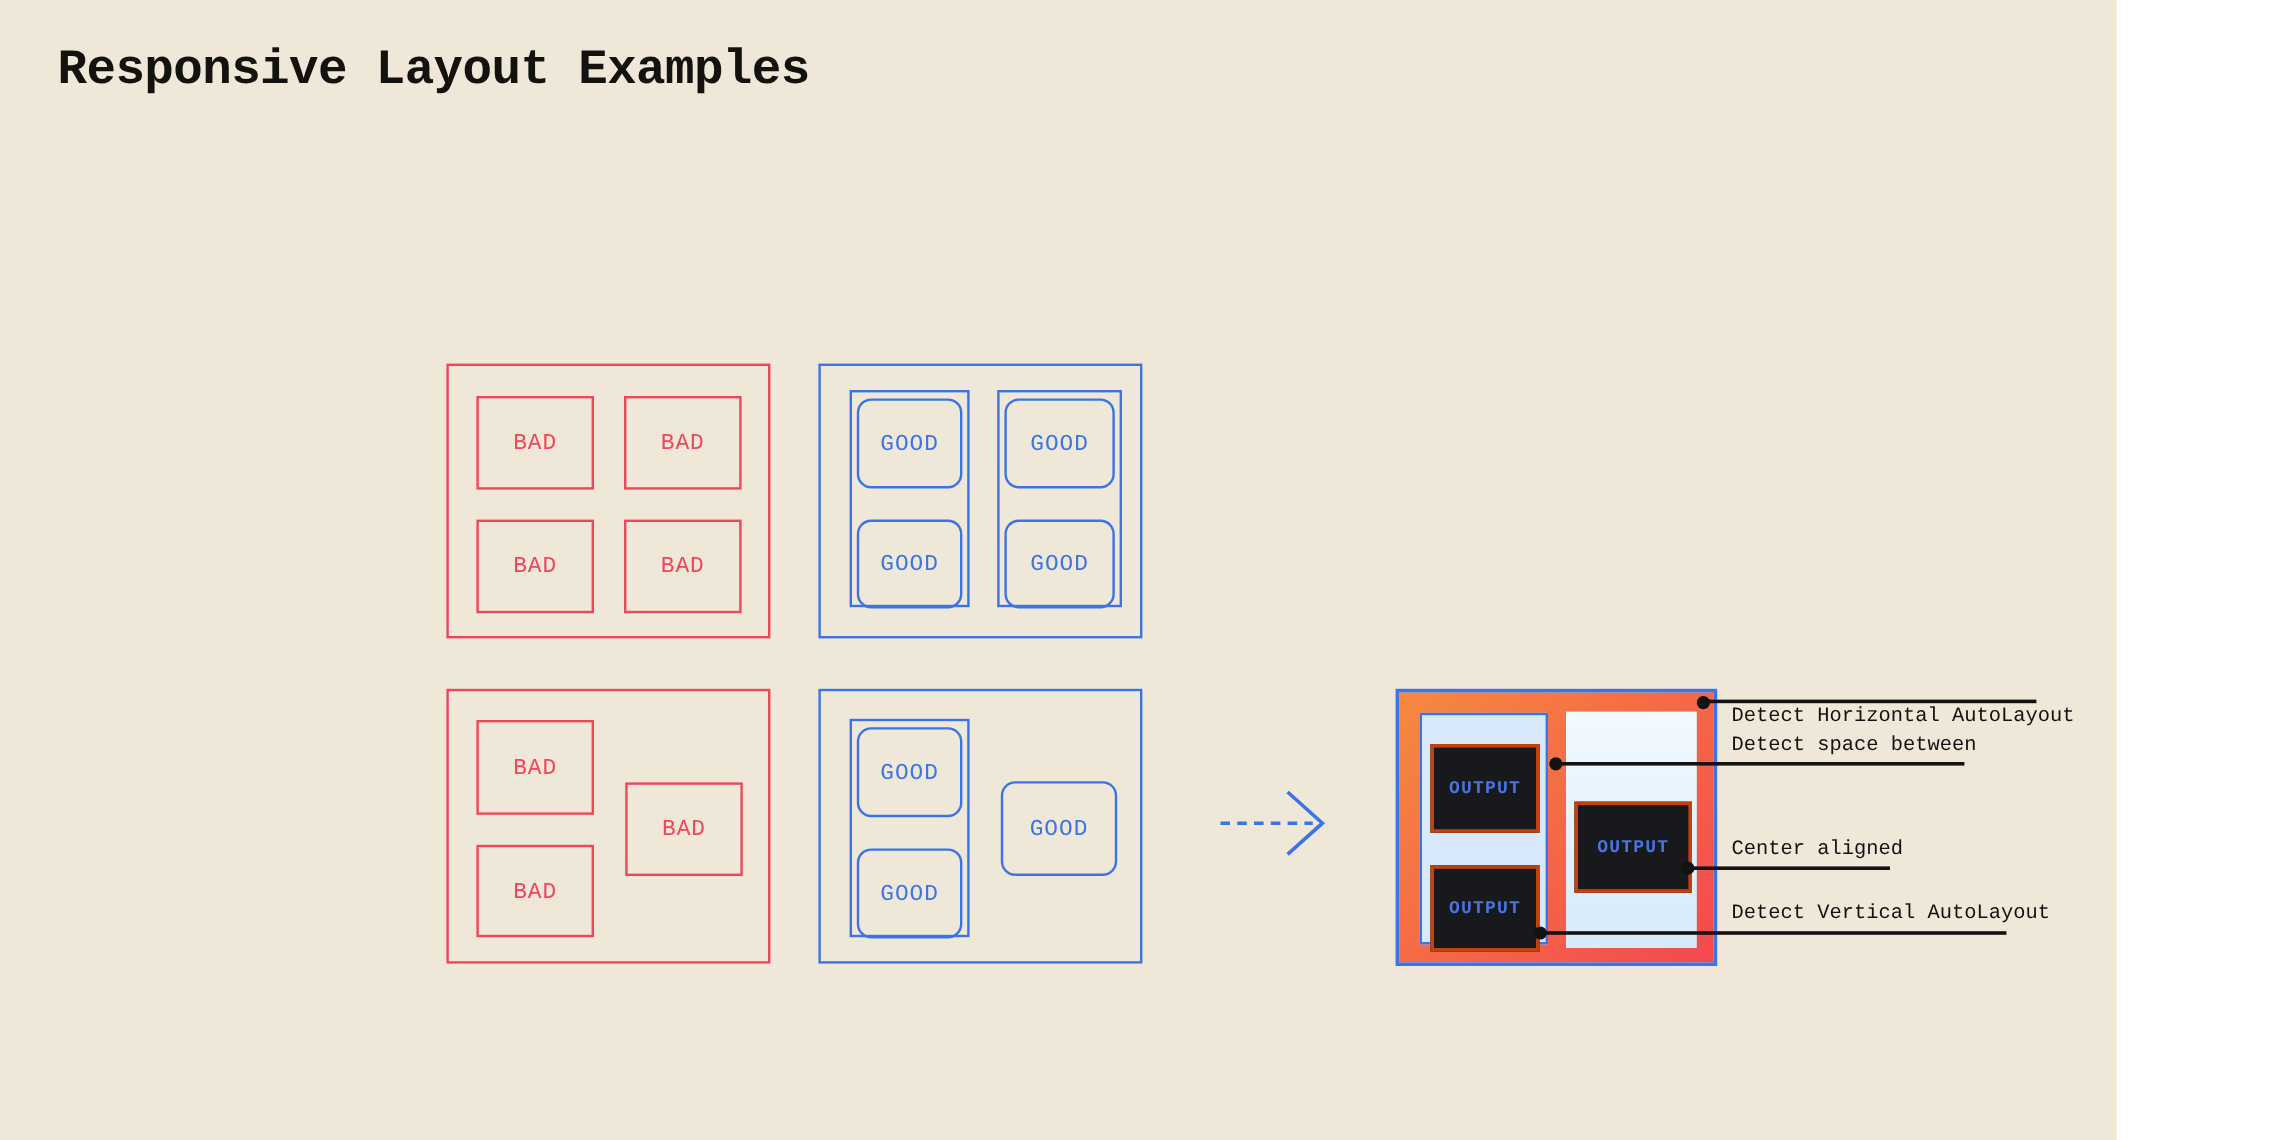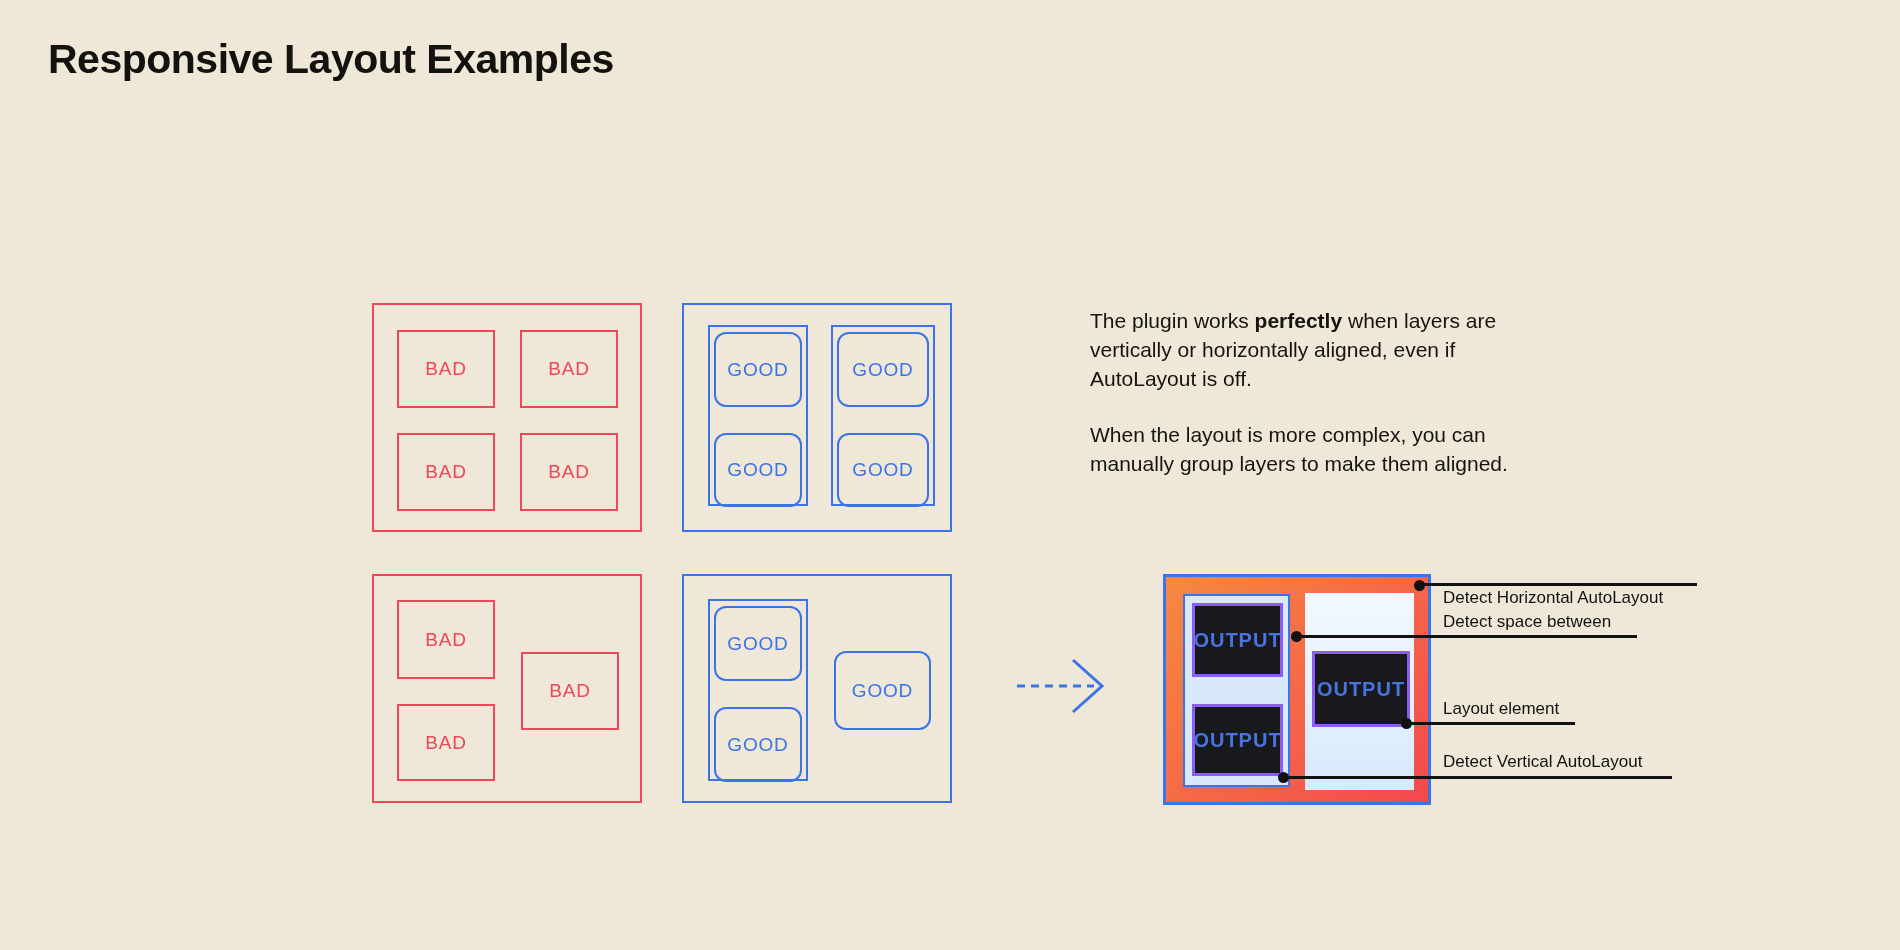--- a/index.html
+++ b/index.html
@@ -1,19 +1,19 @@
 <!DOCTYPE html>
 <html style="--background: #EFE8D8; --bad-red: #F0465A; --good-blue: #3B74E8; --annotation-black: #121212; --orange-gradient-start: #F6893F; --orange-gradient-end: #F4484E; --panel-light-blue: #D7E9FB; --output-dark: #17191D; --output-text-blue: #4A74DD;"><head>
 <meta charset="utf-8">
 <style>
   html,body{margin:0;padding:0;}
   .canvas{
-    position:relative;width:1900px;height:950px;overflow:hidden;
+    position:relative;width:1764px;height:950px;overflow:hidden;
     background:var(--background,#EFE8D8);
-    font-family:Liberation Sans, sans-serif;
+    font-family:Liberation Mono, monospace;
   }
   .page-title{
     position:absolute;left:48px;top:36px;
     font-size:41px;font-weight:700;letter-spacing:-0.5px;color:#14120E;
   }
   
   .frame{position:absolute;box-sizing:border-box;border:2px solid;}
   .frame.red{border-color:var(--bad-red,#F0465A);}
   .frame.blue{border-color:var(--good-blue,#3B74E8);}
   .cell{
@@ -44,24 +44,24 @@
     box-sizing:border-box;border:2px solid var(--good-blue,#3B74E8);
     background:var(--panel-light-blue,#D7E9FB);
   }
   .output-right-panel{
     position:absolute;left:139px;top:16px;width:109px;height:197px;
     background:linear-gradient(180deg,#F3F9FF,#D6EAFB);
   }
   .output-box{
     position:absolute;box-sizing:border-box;
     background:var(--output-dark,#17191D);
-    border:3px solid #8b5cf6;
+    border:3px solid #c2410c;
     display:flex;align-items:center;justify-content:center;
     color:var(--output-text-blue,#4A74DD);
-    font-size:20px;font-weight:600;letter-spacing:1px;
+    font-size:15px;font-weight:600;letter-spacing:1px;margin-top:17px;
   }
   
   .ann-line{position:absolute;height:3px;background:var(--annotation-black,#121212);}
   .ann-dot{position:absolute;width:11px;height:11px;border-radius:50%;background:var(--annotation-black,#121212);}
   .ann-label{
     position:absolute;font-size:17px;font-weight:500;white-space:nowrap;
     color:var(--annotation-black,#121212);
   }
 </style>
 </head>
@@ -96,24 +96,20 @@
   </div>
 
   <div class="frame blue" style="left:682px;top:574px;width:270px;height:229px;">
     <div class="group" style="left:24px;top:23px;width:100px;height:182px;">
       <div class="cell blue" style="left:4px;top:5px;width:88px;height:75px;">GOOD</div>
       <div class="cell blue" style="left:4px;top:106px;width:88px;height:75px;">GOOD</div>
     </div>
     <div class="cell blue" style="left:150px;top:75px;width:97px;height:79px;">GOOD</div>
   </div>
 
-  <div class="desc">
-    <p><span>The plugin works </span><b>perfectly</b><span> when layers are vertically or horizontally aligned, even if AutoLayout is off.</span></p>
-    <p>When the layout is more complex, you can manually group layers to make them aligned.</p>
-  </div>
 
   <svg class="flow-arrow" width="100" height="74" viewBox="0 0 100 74">
     <line x1="7" y1="36" x2="84" y2="36" stroke="#3B74E8" stroke-width="3" stroke-dasharray="8 6"></line>
     <polyline points="63,10 92,36 63,62" fill="none" stroke="#3B74E8" stroke-width="3"></polyline>
   </svg>
 
   <div class="output-frame">
     <div class="output-right-panel"></div>
     <div class="output-left-group">
       <div class="output-box" style="left:7px;top:7px;width:91px;height:74px;">OUTPUT</div>
@@ -125,19 +121,19 @@
   <div class="ann-line" style="left:1419px;top:583px;width:278px;"></div>
   <div class="ann-dot" style="left:1414px;top:580px;"></div>
   <div class="ann-label" style="left:1443px;top:560px;margin-top:28px;">Detect Horizontal AutoLayout</div>
 
   <div class="ann-line" style="left:1297px;top:635px;width:340px;"></div>
   <div class="ann-dot" style="left:1291px;top:631px;"></div>
   <div class="ann-label" style="left:1443px;top:612px;text-align:right;">Detect space between</div>
 
   <div class="ann-line" style="left:1407px;top:722px;width:168px;"></div>
   <div class="ann-dot" style="left:1401px;top:718px;"></div>
-  <div class="ann-label" style="left:1443px;top:699px;">Layout element</div>
+  <div class="ann-label" style="left:1443px;top:699px;">Center aligned</div>
 
   <div class="ann-line" style="left:1284px;top:776px;width:388px;"></div>
   <div class="ann-dot" style="left:1278px;top:772px;"></div>
   <div class="ann-label" style="left:1443px;top:752px;">Detect Vertical AutoLayout</div>
 
 </div>
 
 </body></html>

